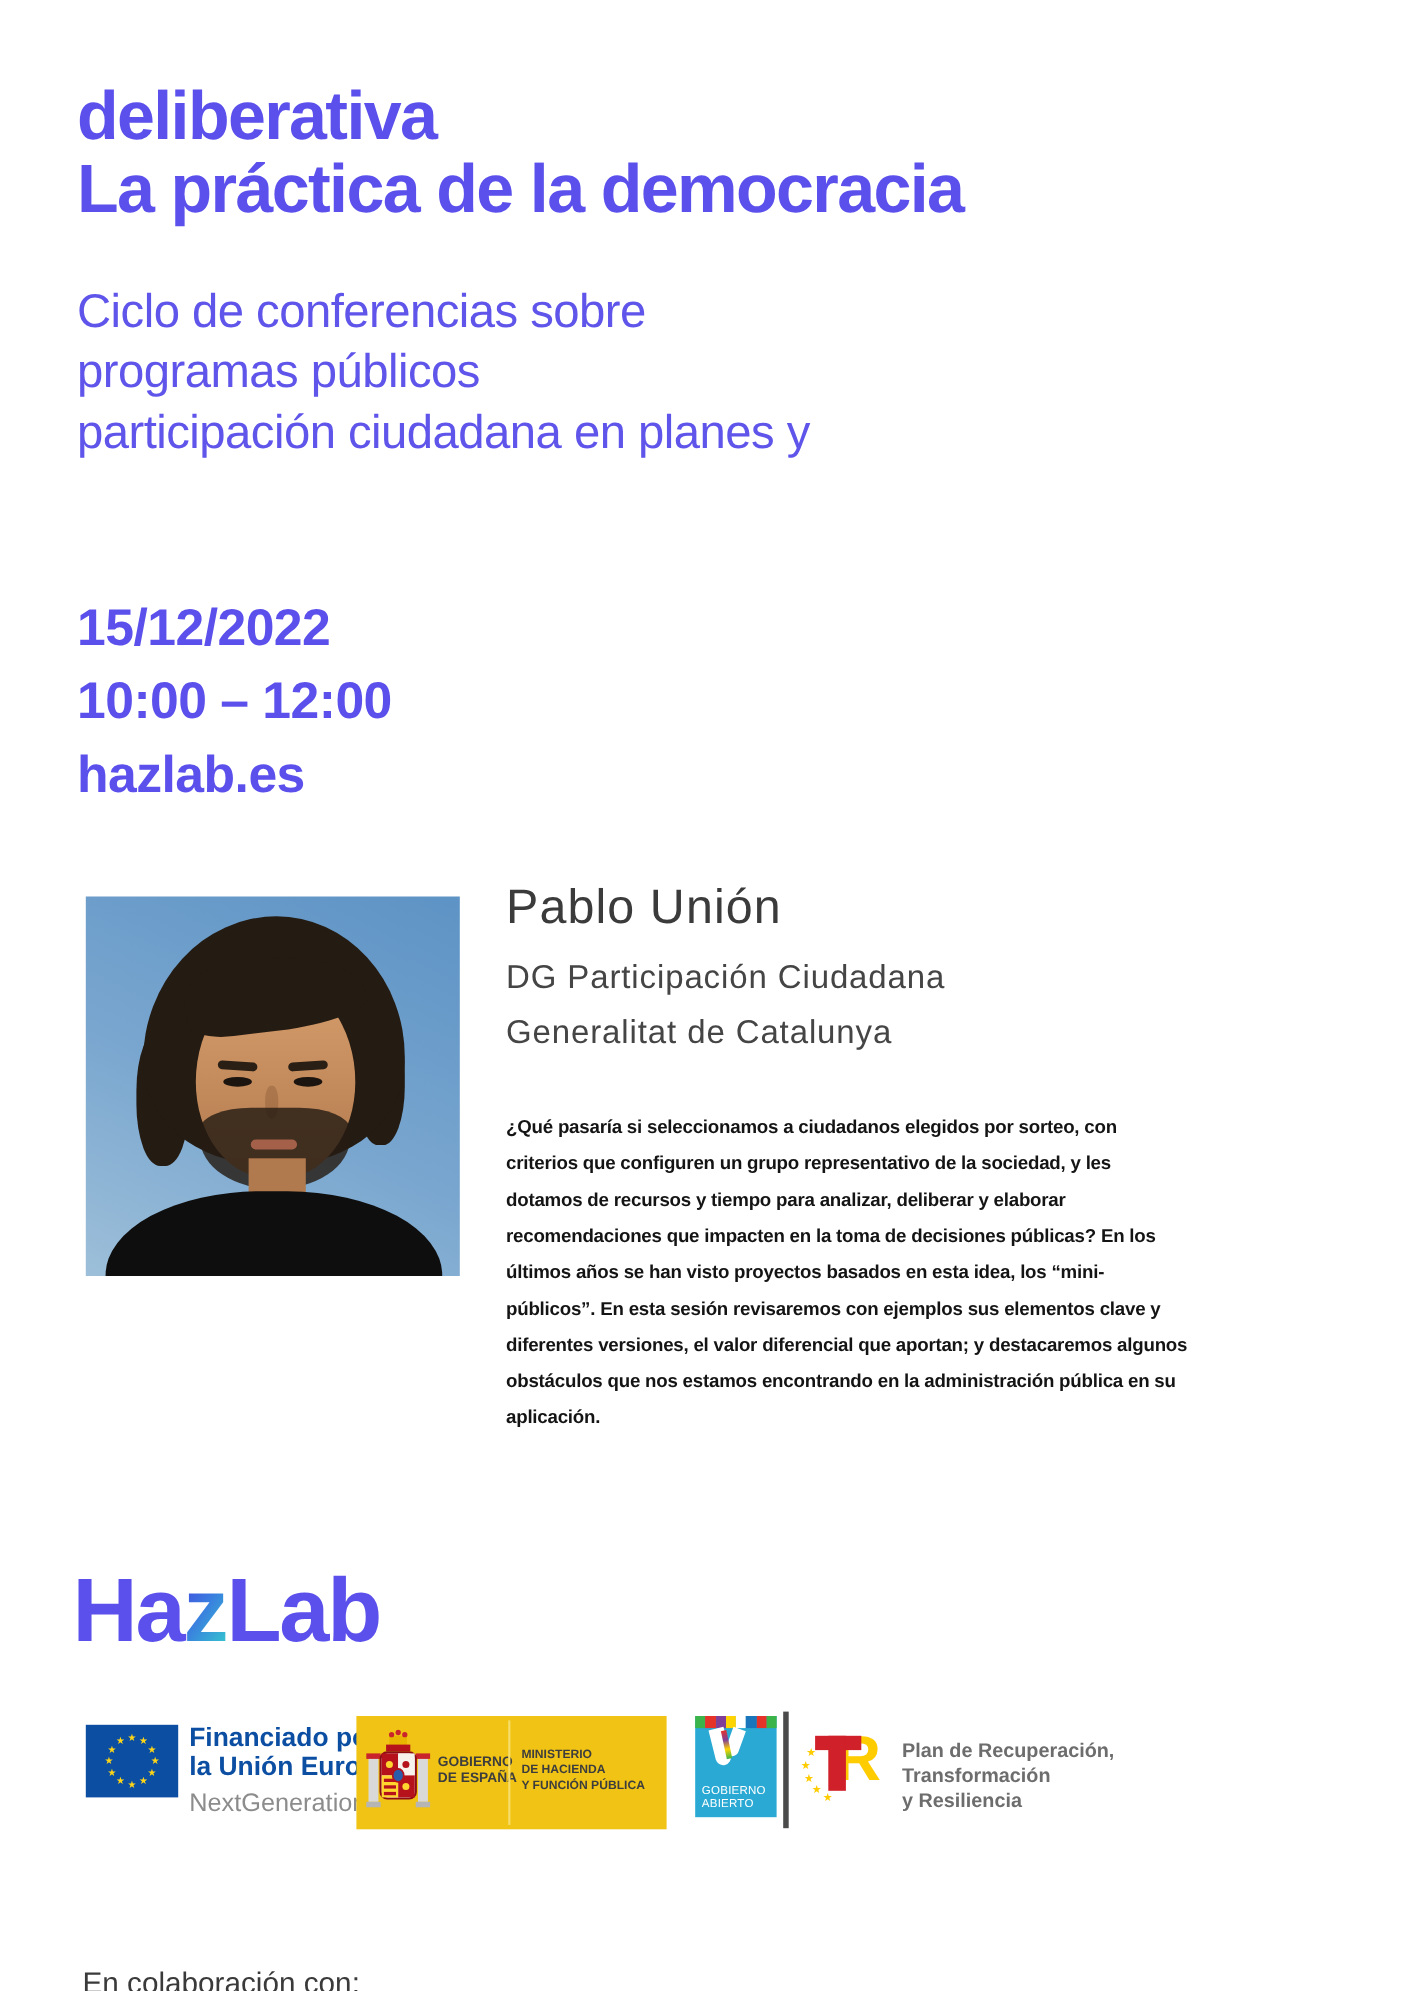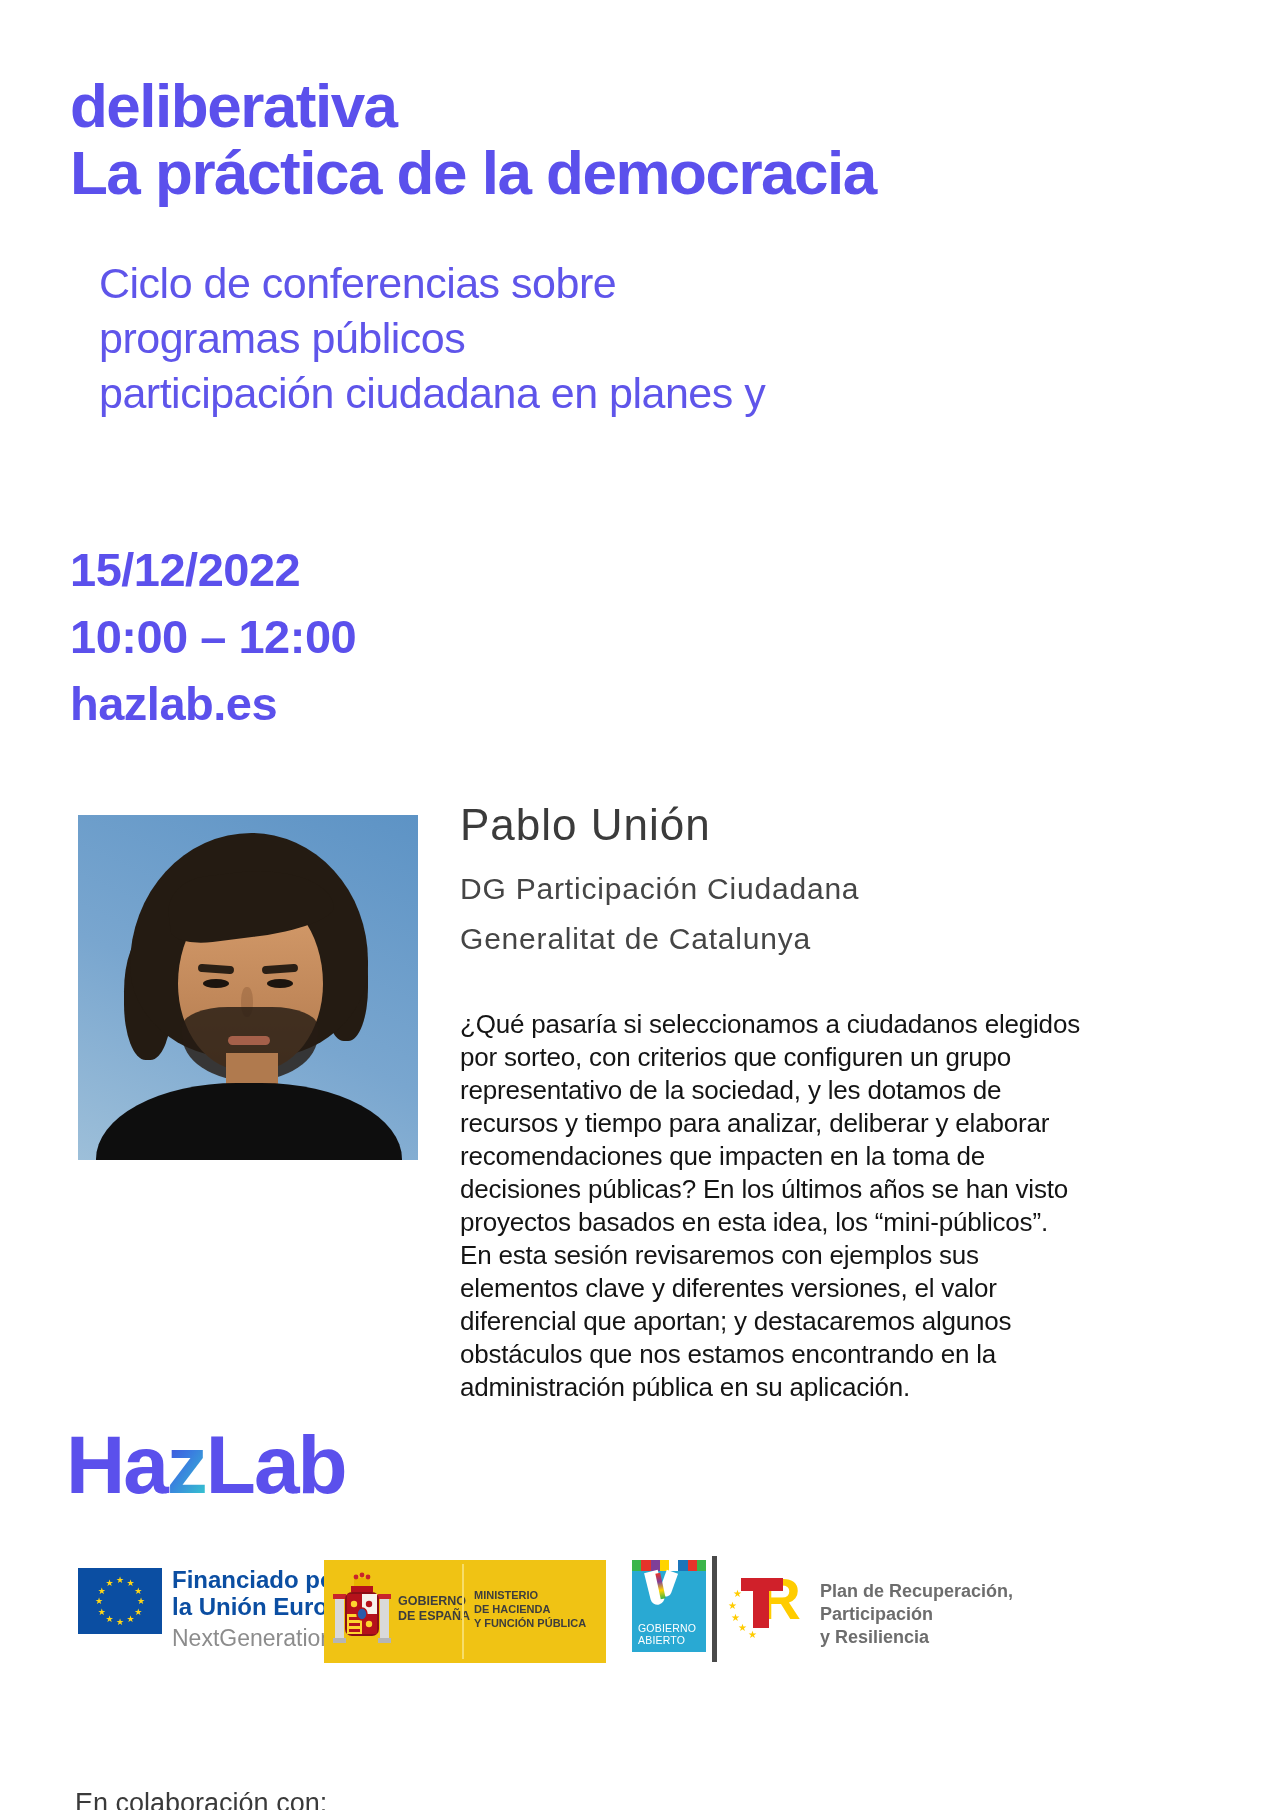--- a/index.html
+++ b/index.html
@@ -10,21 +10,20 @@
   
   .title{
     position:absolute;left:70px;top:72px;width:980px;
     font-size:62px;line-height:67px;font-weight:800;letter-spacing:-1.5px;
     color:#5b50ec;
   }
   .subtitle{
     position:absolute;left:70px;top:256px;width:900px;
     font-size:43px;line-height:55px;font-weight:400;letter-spacing:-0.5px;
     color:#5f55ea;
-    margin-left:29px;
   }
   .datebox{
     position:absolute;left:70px;top:536px;
     font-size:47px;line-height:67px;font-weight:800;letter-spacing:-0.5px;
     color:#5b50ec;
   }
   
   .photo{
     position:absolute;left:78px;top:815px;width:340px;height:345px;overflow:hidden;
     background:linear-gradient(205deg,#5d93c5 0%,#79a6cf 55%,#9dbfd9 100%);
@@ -60,21 +59,21 @@
   .speaker-role{
     position:absolute;left:460px;top:872px;
     font-size:30px;font-weight:400;letter-spacing:0.8px;color:#454545;
   }
   .speaker-org{
     position:absolute;left:460px;top:922px;
     font-size:30px;font-weight:400;letter-spacing:0.8px;color:#454545;
   }
   .speaker-desc{
     position:absolute;left:460px;top:1008px;width:622px;
-    font-size:26px;line-height:33px;font-weight:400;letter-spacing:-0.2px;color:#141414;
+    font-size:17px;line-height:33px;font-weight:700;letter-spacing:-0.2px;color:#141414;
   }
   
   .hazlab{
     position:absolute;left:66px;top:1424px;
     font-size:82px;font-weight:800;letter-spacing:-2px;color:#5b50ec;line-height:1;
   }
   .hazlab .grad-z{
     background:linear-gradient(125deg,#4347dd 10%,#3a7ae0 45%,#35c5cf 90%);
     -webkit-background-clip:text;background-clip:text;color:transparent;
   }
@@ -243,19 +242,19 @@
     <span class="tr-star" style="left:-7px;top:28px">★</span>
     <span class="tr-star" style="left:-4px;top:40px">★</span>
     <span class="tr-star" style="left:3px;top:50px">★</span>
     <span class="tr-star" style="left:13px;top:57px">★</span>
     <span class="tr-r">R</span>
     <span class="tr-t-bar"></span>
     <span class="tr-t-stem"></span>
   </div>
   <div class="plan-text">
     <div>Plan de Recuperación,</div>
-    <div>Participación</div>
+    <div>Transformación</div>
     <div>y Resiliencia</div>
   </div>
 
   <div class="collab-label">En colaboración con:</div>
 
 </div>
 
 </body></html>

